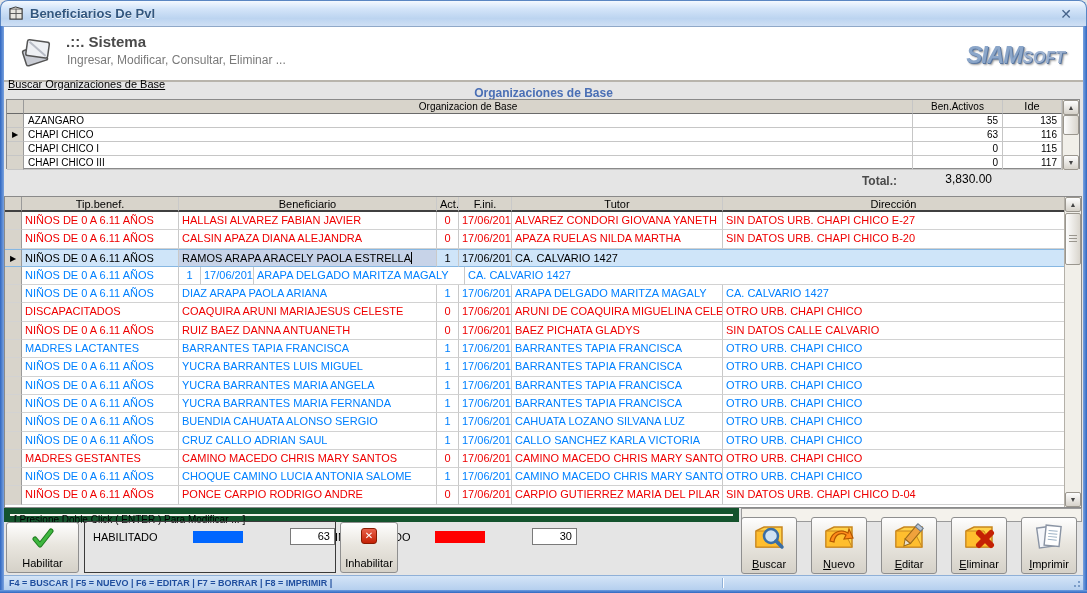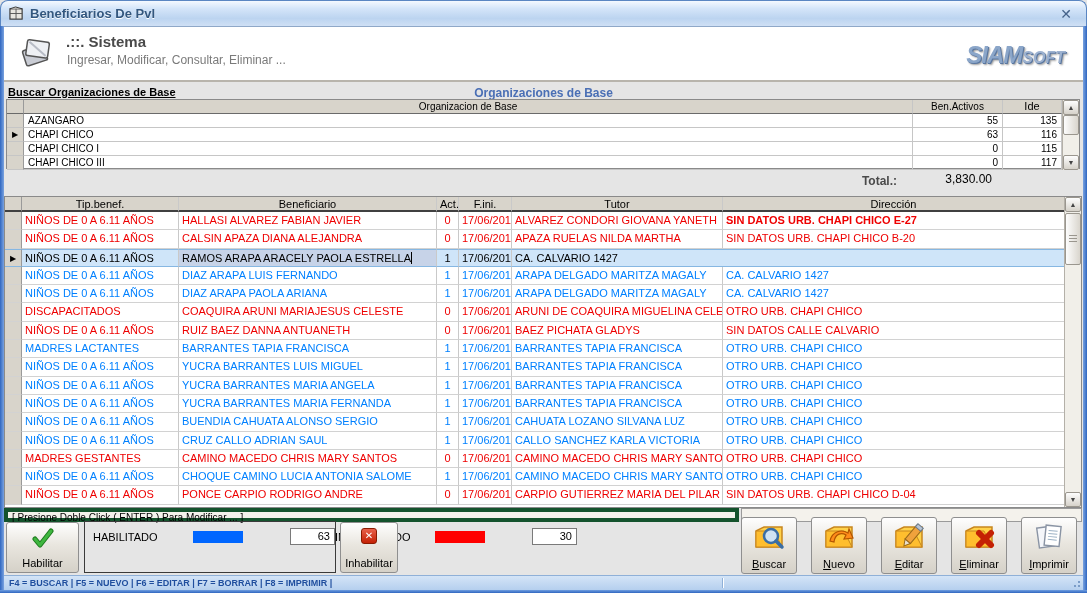--- a/index.html
+++ b/index.html
@@ -24,21 +24,21 @@
     border-bottom:2px solid #b8b4ac; }
   .sys-icon { position:absolute; left:12px; top:8px; }
   .sys-title { position:absolute; left:62px; top:6px; font-size:15px; font-weight:bold; color:#4a4a4a; }
   .sys-sub { position:absolute; left:63px; top:26px; font-size:12px; color:#7a7a7a; }
   .brand { position:absolute; right:18px; top:14px; font-style:italic; font-weight:bold;
     color:#8ba6c9; font-size:24px; letter-spacing:-1px;
     text-shadow:1px 1px 0 #5a77a0, 2px 2px 2px #9a9a9a; }
   .brand small { font-size:16px; letter-spacing:0; color:#9db2d0;font-style:italic; }
 
   
-  .search-label { position:absolute; left:8px; top:86px; font-size:11px; font-weight:bold; color:#000;
+  .search-label { position:absolute; left:8px; top:78px; font-size:11px; font-weight:normal; color:#000;
     text-decoration:underline; }
   .org-title { position:absolute; left:0; right:0; top:86px; text-align:center; font-size:12px;
     font-weight:bold; color:#4a6fb5; }
 
   .ogrid { position:absolute; left:6px; top:99px; width:1074px; height:70px; background:#fff;
     border:1px solid #8a8a8a; display:flex; flex-direction:column; }
   .ogrid-body { flex:1; display:flex; flex-direction:column; }
   .orow { display:flex; height:14px; }
   .orow.h { background:#d8d4cb; }
   .ocell { font-size:10px; overflow:hidden; white-space:nowrap; border-right:1px solid #c6c6c6;
@@ -81,21 +81,21 @@
   .sb-btn { height:15px; background:linear-gradient(180deg,#fdfdfd,#d6d2ca); border:1px solid #9a968e;
     border-radius:2px; font-size:7px; color:#444; text-align:center; line-height:13px; }
   .sb-track { flex:1; position:relative; }
   .sb-thumb { position:absolute; left:0; right:0; background:linear-gradient(90deg,#fdfdfd,#d9d5cd);
     border:1px solid #9a968e; border-radius:2px; }
   .grip { position:absolute; left:3px; right:3px; top:50%; height:7px; margin-top:-4px;
     background:repeating-linear-gradient(180deg,#9a968e 0 1px,transparent 1px 3px); }
 
   
   .hint { position:absolute; left:4px; top:508px; width:735px; height:14px; background:#f4f2ec;
-    border:4px solid #14532d; font-size:10px; line-height:12px; padding-left:4px; color:#000; }
+    border:6px solid #14532d; font-size:10px; line-height:12px; padding-left:4px; color:#000; }
   .hint2 { position:absolute; left:741px; top:508px; width:341px; height:14px; background:#f4f2ec;
     border:1px solid #9a9a9a; }
 
   
   .btn { background:linear-gradient(180deg,#fefefe,#e9e6df 45%,#d5d1c8); border:1px solid #8f8f8f;
     border-radius:3px; display:flex; flex-direction:column; align-items:center; justify-content:space-between;
     cursor:pointer; }
   .btn-habilitar { position:absolute; left:6px; top:522px; width:73px; height:51px; padding:5px 0 3px; }
   .btn-inhabilitar { position:absolute; left:340px; top:522px; width:58px; height:51px; padding:5px 0 3px; }
   .btn-label { font-size:11px; color:#000; }
@@ -223,21 +223,21 @@
           <div class="bcell c-tutor">Tutor</div>
           <div class="bcell c-dir" style="border-right:none;">Dirección</div>
         </div>
       <div class="brow inactive">
             <div class="bcell c-sel"></div>
             <div class="bcell c-tip">NIÑOS DE 0 A 6.11 AÑOS</div>
             <div class="bcell c-name">HALLASI ALVAREZ FABIAN JAVIER</div>
             <div class="bcell c-act">0</div>
             <div class="bcell c-fini">17/06/2011</div>
             <div class="bcell c-tutor">ALVAREZ CONDORI GIOVANA YANETH</div>
-            <div class="bcell c-dir" style="border-right: none; font-weight: bold;">SIN DATOS URB. CHAPI CHICO E-27</div>
+            <div class="bcell c-dir" style="border-right: none;">SIN DATOS URB. CHAPI CHICO E-27</div>
           </div>
           <div class="brow inactive">
             <div class="bcell c-sel"></div>
             <div class="bcell c-tip">NIÑOS DE 0 A 6.11 AÑOS</div>
             <div class="bcell c-name">CALSIN APAZA DIANA ALEJANDRA</div>
             <div class="bcell c-act">0</div>
             <div class="bcell c-fini">17/06/2011</div>
             <div class="bcell c-tutor">APAZA RUELAS NILDA MARTHA</div>
             <div class="bcell c-dir" style="border-right: none;">SIN DATOS URB. CHAPI CHICO B-20</div>
           </div>
@@ -245,21 +245,20 @@
             <div class="bcell c-sel">▶</div>
             <div class="bcell c-tip">NIÑOS DE 0 A 6.11 AÑOS</div>
             <div class="bcell c-name">RAMOS ARAPA ARACELY PAOLA ESTRELLA<span class="caret"></span></div>
             <div class="bcell c-act">1</div>
             <div class="bcell c-fini">17/06/2011</div>
             <div class="bcell c-dir" style="border-right: none;">CA. CALVARIO 1427</div>
           </div>
           <div class="brow active">
             <div class="bcell c-sel"></div>
             <div class="bcell c-tip">NIÑOS DE 0 A 6.11 AÑOS</div>
-            <div class="bcell c-name">DIAZ ARAPA LUIS FERNANDO</div>
             <div class="bcell c-act">1</div>
             <div class="bcell c-fini">17/06/2011</div>
             <div class="bcell c-tutor">ARAPA DELGADO MARITZA MAGALY</div>
             <div class="bcell c-dir" style="border-right: none;">CA. CALVARIO 1427</div>
           </div>
           <div class="brow active">
             <div class="bcell c-sel"></div>
             <div class="bcell c-tip">NIÑOS DE 0 A 6.11 AÑOS</div>
             <div class="bcell c-name">DIAZ ARAPA PAOLA ARIANA</div>
             <div class="bcell c-act">1</div>

